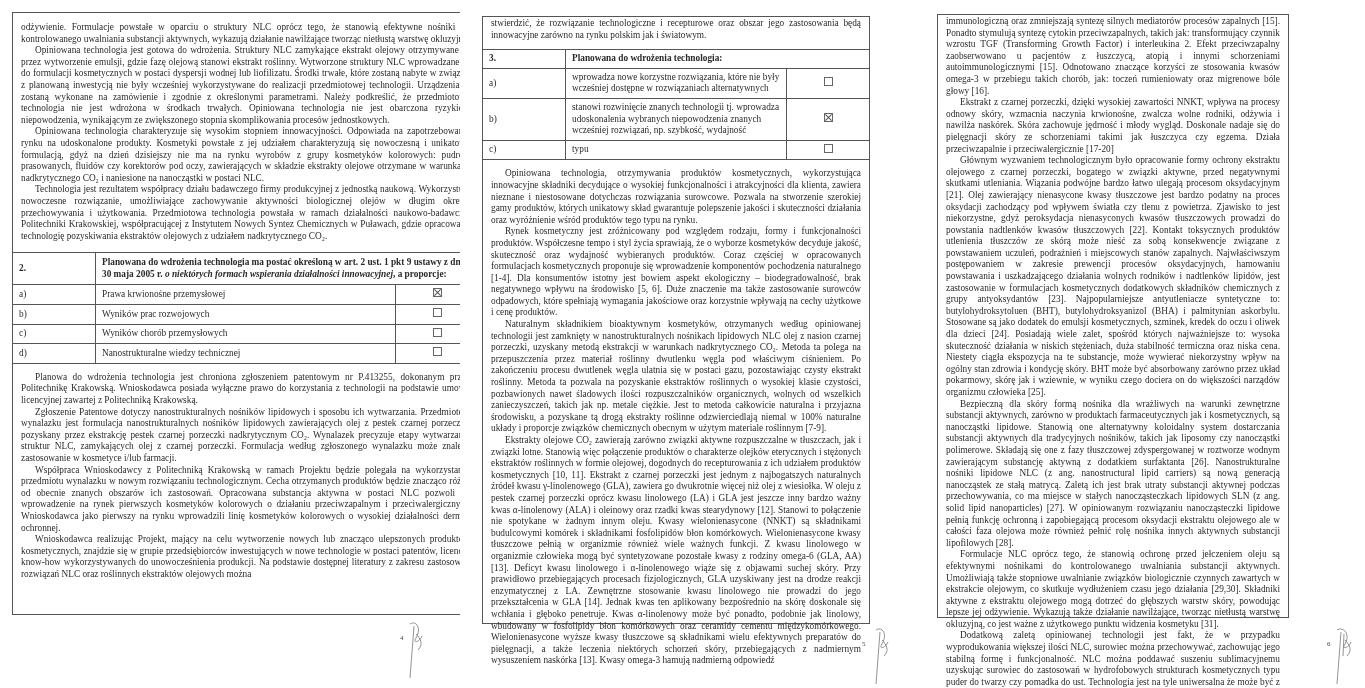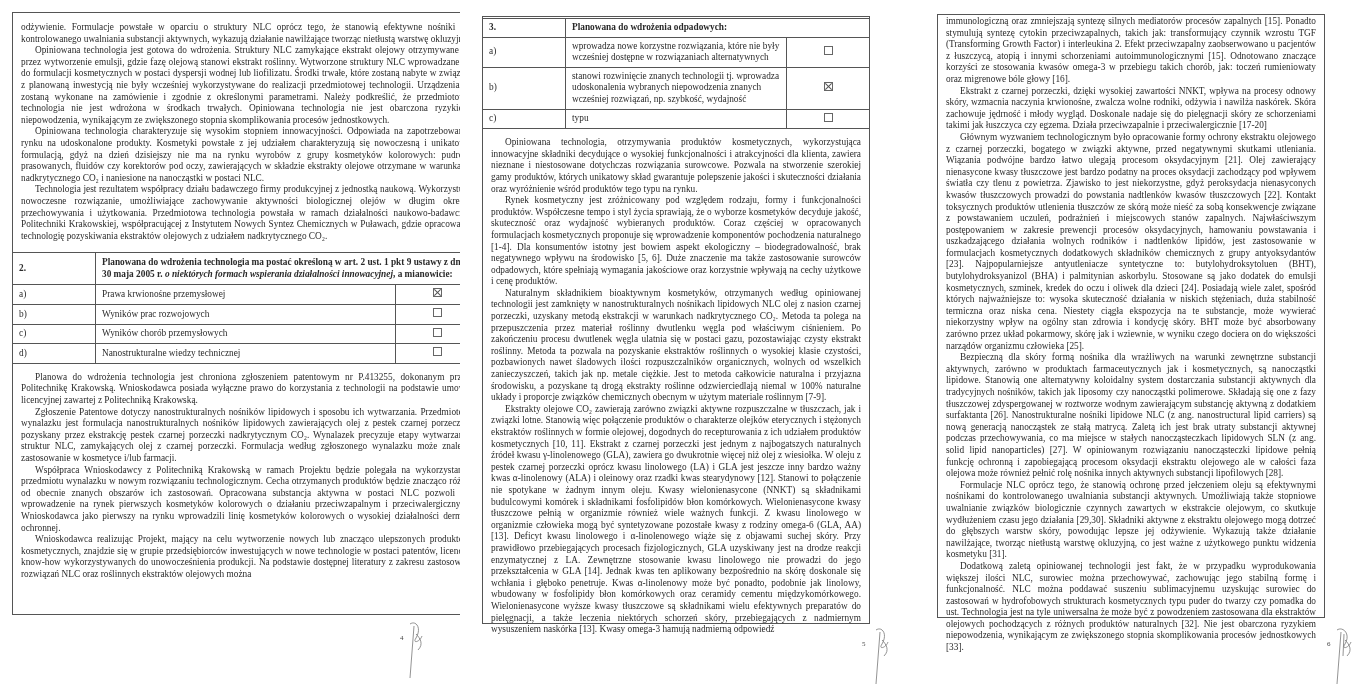--- a/index.html
+++ b/index.html
@@ -29,21 +29,21 @@
   <div class="box" style="left:12px;top:12px;width:467px;height:603px;padding-top:9px;">
     <p class="p noindent">odżywienie. Formulacje powstałe w oparciu o struktury NLC oprócz tego, że stanowią efektywne nośniki do kontrolowanego uwalniania substancji aktywnych, wykazują działanie nawilżające tworząc nietłustą warstwę okluzyjną.</p>
     <p class="p">Opiniowana technologia jest gotowa do wdrożenia. Struktury NLC zamykające ekstrakt olejowy otrzymywane są przez wytworzenie emulsji, gdzie fazę olejową stanowi ekstrakt roślinny. Wytworzone struktury NLC wprowadzane są do formulacji kosmetycznych w postaci dyspersji wodnej lub liofilizatu. Środki trwałe, które zostaną nabyte w związku z planowaną inwestycją nie były wcześniej wykorzystywane do realizacji przedmiotowej technologii. Urządzenia te zostaną wykonane na zamówienie i zgodnie z określonymi parametrami. Należy podkreślić, że przedmiotowa technologia nie jest wdrożona w środkach trwałych. Opiniowana technologia nie jest obarczona ryzykiem niepowodzenia, wynikającym ze zwiększonego stopnia skomplikowania procesów jednostkowych.</p>
     <p class="p">Opiniowana technologia charakteryzuje się wysokim stopniem innowacyjności. Odpowiada na zapotrzebowanie rynku na udoskonalone produkty. Kosmetyki powstałe z jej udziałem charakteryzują się nowoczesną i unikatową formulacją, gdyż na dzień dzisiejszy nie ma na rynku wyrobów z grupy kosmetyków kolorowych: pudrów prasowanych, fluidów czy korektorów pod oczy, zawierających w składzie ekstrakty olejowe otrzymane w warunkach nadkrytycznego CO₂ i naniesione na nanocząstki w postaci NLC.</p>
     <p class="p" style="margin-bottom:10px;">Technologia jest rezultatem współpracy działu badawczego firmy produkcyjnej z jednostką naukową. Wykorzystuje nowoczesne rozwiązanie, umożliwiające zachowywanie aktywności biologicznej olejów w długim okresie przechowywania i użytkowania. Przedmiotowa technologia powstała w ramach działalności naukowo-badawczej Politechniki Krakowskiej, współpracującej z Instytutem Nowych Syntez Chemicznych w Puławach, gdzie opracowano technologię pozyskiwania ekstraktów olejowych z udziałem nadkrytycznego CO₂.</p>
     <table class="tbl">
       <tbody>
           <tr>
         <td class="num head" style="width:22px;">2.</td>
         <td class="head" colspan="2" style="padding:4px 6px;">
-          <span>Planowana do wdrożenia technologia ma postać określoną w art. 2 ust. 1 pkt 9 ustawy z dn. 30 maja 2005 r. </span><i>o niektórych formach wspierania działalności innowacyjnej</i><span>, a mianowicie:</span>
+          <span>Planowana do wdrożenia technologia ma postać określoną w art. 2 ust. 1 pkt 9 ustawy z dn. 30 maja 2005 r. </span><i>o niektórych formach wspierania działalności innowacyjnej</i><span>, a proporcje:</span>
         </td>
       </tr>
       <tr>
         <td class="num" style="width:22px;">a)</td>
         <td>Prawa krwionośne przemysłowej</td>
         <td class="cb"><span class="chk on"></span></td>
       </tr>
       <tr>
         <td class="num">b)</td>
         <td>Wyników prac rozwojowych</td>
@@ -71,25 +71,26 @@
     <p class="p">Wnioskodawca realizując Projekt, mający na celu wytworzenie nowych lub znacząco ulepszonych produktów kosmetycznych, znajdzie się w grupie przedsiębiorców inwestujących w nowe technologie w postaci patentów, licencji, know-how wykorzystywanych do unowocześnienia produkcji. Na podstawie dostępnej literatury z zakresu zastosowań rozwiązań NLC oraz roślinnych ekstraktów olejowych można</p>
   </div>
   <span class="pagenum" style="left:400px;top:634px;">4</span>
   <svg class="sig" style="left:404px;top:620px;" width="24" height="62" viewBox="0 0 24 62">
     <path d="M6 4 C12 0 18 8 12 18 C8 24 16 22 18 16 M10 6 L6 58 M12 14 C16 18 20 24 14 30" stroke="#777" stroke-width="0.8" fill="none"></path>
   </svg>
 </div>
 
 <div class="page" style="left:460px;width:455px;">
   <div class="box" style="left:22px;top:16px;width:388px;height:608px;padding-top:1px;">
+    <p class="p noindent" style="margin-bottom:8px;">stwierdzić, że rozwiązanie technologiczne i recepturowe oraz obszar jego zastosowania będą innowacyjne zarówno na rynku polskim jak i światowym.</p>
     <table class="tbl">
       <tbody>
           <tr>
         <td class="num head" style="width:22px;">3.</td>
-        <td class="head" colspan="2">Planowana do wdrożenia odpadowych:</td>
+        <td class="head" colspan="2">Planowana do wdrożenia technologia:</td>
       </tr>
       <tr>
         <td class="num" style="width:22px;">a)</td>
         <td>wprowadza nowe korzystne rozwiązania, które nie były wcześniej dostępne w rozwiązaniach alternatywnych</td>
         <td class="cb"><span class="chk"></span></td>
       </tr>
       <tr>
         <td class="num">b)</td>
         <td>stanowi rozwinięcie znanych technologii tj. wprowadza udoskonalenia wybranych niepowodzenia znanych wcześniej rozwiązań, np. szybkość, wydajność</td>
         <td class="cb"><span class="chk on"></span></td>
@@ -110,21 +111,21 @@
     <p class="p">Naturalnym składnikiem bioaktywnym kosmetyków, otrzymanych według opiniowanej technologii jest zamknięty w nanostrukturalnych nośnikach lipidowych NLC olej z nasion czarnej porzeczki, uzyskany metodą ekstrakcji w warunkach nadkrytycznego CO₂. Metoda ta polega na przepuszczenia przez materiał roślinny dwutlenku węgla pod właściwym ciśnieniem. Po zakończeniu procesu dwutlenek węgla ulatnia się w postaci gazu, pozostawiając czysty ekstrakt roślinny. Metoda ta pozwala na pozyskanie ekstraktów roślinnych o wysokiej klasie czystości, pozbawionych nawet śladowych ilości rozpuszczalników organicznych, wolnych od wszelkich zanieczyszczeń, takich jak np. metale ciężkie. Jest to metoda całkowicie naturalna i przyjazna środowisku, a pozyskane tą drogą ekstrakty roślinne odzwierciedlają niemal w 100% naturalne układy i proporcje związków chemicznych obecnym w użytym materiale roślinnym [7-9].</p>
     <p class="p">Ekstrakty olejowe CO₂ zawierają zarówno związki aktywne rozpuszczalne w tłuszczach, jak i związki lotne. Stanowią więc połączenie produktów o charakterze olejków eterycznych i stężonych ekstraktów roślinnych w formie olejowej, dogodnych do recepturowania z ich udziałem produktów kosmetycznych [10, 11]. Ekstrakt z czarnej porzeczki jest jednym z najbogatszych naturalnych źródeł kwasu γ-linolenowego (GLA), zawiera go dwukrotnie więcej niż olej z wiesiołka. W oleju z pestek czarnej porzeczki oprócz kwasu linolowego (LA) i GLA jest jeszcze inny bardzo ważny kwas α-linolenowy (ALA) i oleinowy oraz rzadki kwas stearydynowy [12]. Stanowi to połączenie nie spotykane w żadnym innym oleju. Kwasy wielonienasycone (NNKT) są składnikami budulcowymi komórek i składnikami fosfolipidów błon komórkowych. Wielonienasycone kwasy tłuszczowe pełnią w organizmie również wiele ważnych funkcji. Z kwasu linolowego w organizmie człowieka mogą być syntetyzowane pozostałe kwasy z rodziny omega-6 (GLA, AA) [13]. Deficyt kwasu linolowego i α-linolenowego wiąże się z objawami suchej skóry. Przy prawidłowo przebiegających procesach fizjologicznych, GLA uzyskiwany jest na drodze reakcji enzymatycznej z LA. Zewnętrzne stosowanie kwasu linolowego nie prowadzi do jego przekształcenia w GLA [14]. Jednak kwas ten aplikowany bezpośrednio na skórę doskonale się wchłania i głęboko penetruje. Kwas α-linolenowy może być ponadto, podobnie jak linolowy, wbudowany w fosfolipidy błon komórkowych oraz ceramidy cementu międzykomórkowego. Wielonienasycone wyższe kwasy tłuszczowe są składnikami wielu efektywnych preparatów do pielęgnacji, a także leczenia niektórych schorzeń skóry, przebiegających z nadmiernym wysuszeniem naskórka [13]. Kwasy omega-3 hamują nadmierną odpowiedź</p>
   </div>
   <span class="pagenum" style="left:402px;top:640px;">5</span>
   <svg class="sig" style="left:408px;top:626px;" width="24" height="62" viewBox="0 0 24 62">
     <path d="M8 4 C14 0 20 8 14 18 C10 24 18 22 20 16 M12 6 L8 58 M14 14 C18 18 22 24 16 30" stroke="#777" stroke-width="0.8" fill="none"></path>
   </svg>
 </div>
 
 <div class="page" style="left:915px;width:450px;">
-  <div class="box" style="left:22px;top:14px;width:388px;height:604px;padding-top:1px;">
+  <div class="box" style="left:22px;top:14px;width:352px;height:604px;padding-top:1px;">
     <p class="p noindent">immunologiczną oraz zmniejszają syntezę silnych mediatorów procesów zapalnych [15]. Ponadto stymulują syntezę cytokin przeciwzapalnych, takich jak: transformujący czynnik wzrostu TGF (Transforming Growth Factor) i interleukina 2. Efekt przeciwzapalny zaobserwowano u pacjentów z łuszczycą, atopią i innymi schorzeniami autoimmunologicznymi [15]. Odnotowano znaczące korzyści ze stosowania kwasów omega-3 w przebiegu takich chorób, jak: toczeń rumieniowaty oraz migrenowe bóle głowy [16].</p>
     <p class="p">Ekstrakt z czarnej porzeczki, dzięki wysokiej zawartości NNKT, wpływa na procesy odnowy skóry, wzmacnia naczynia krwionośne, zwalcza wolne rodniki, odżywia i nawilża naskórek. Skóra zachowuje jędrność i młody wygląd. Doskonale nadaje się do pielęgnacji skóry ze schorzeniami takimi jak łuszczyca czy egzema. Działa przeciwzapalnie i przeciwalergicznie [17-20]</p>
     <p class="p">Głównym wyzwaniem technologicznym było opracowanie formy ochrony ekstraktu olejowego z czarnej porzeczki, bogatego w związki aktywne, przed negatywnymi skutkami utleniania. Wiązania podwójne bardzo łatwo ulegają procesom oksydacyjnym [21]. Olej zawierający nienasycone kwasy tłuszczowe jest bardzo podatny na proces oksydacji zachodzący pod wpływem światła czy tlenu z powietrza. Zjawisko to jest niekorzystne, gdyż peroksydacja nienasyconych kwasów tłuszczowych prowadzi do powstania nadtlenków kwasów tłuszczowych [22]. Kontakt toksycznych produktów utlenienia tłuszczów ze skórą może nieść za sobą konsekwencje związane z powstawaniem uczuleń, podrażnień i miejscowych stanów zapalnych. Najwłaściwszym postępowaniem w zakresie prewencji procesów oksydacyjnych, hamowaniu powstawania i uszkadzającego działania wolnych rodników i nadtlenków lipidów, jest zastosowanie w formulacjach kosmetycznych dodatkowych składników chemicznych z grupy antyoksydantów [23]. Najpopularniejsze antyutleniacze syntetyczne to: butylohydroksytoluen (BHT), butylohydroksyanizol (BHA) i palmitynian askorbylu. Stosowane są jako dodatek do emulsji kosmetycznych, szminek, kredek do oczu i oliwek dla dzieci [24]. Posiadają wiele zalet, spośród których najważniejsze to: wysoka skuteczność działania w niskich stężeniach, duża stabilność termiczna oraz niska cena. Niestety ciągła ekspozycja na te substancje, może wywierać niekorzystny wpływ na ogólny stan zdrowia i kondycję skóry. BHT może być absorbowany zarówno przez układ pokarmowy, skórę jak i wziewnie, w wyniku czego dociera on do większości narządów organizmu człowieka [25].</p>
     <p class="p">Bezpieczną dla skóry formą nośnika dla wrażliwych na warunki zewnętrzne substancji aktywnych, zarówno w produktach farmaceutycznych jak i kosmetycznych, są nanocząstki lipidowe. Stanowią one alternatywny koloidalny system dostarczania substancji aktywnych dla tradycyjnych nośników, takich jak liposomy czy nanocząstki polimerowe. Składają się one z fazy tłuszczowej zdyspergowanej w roztworze wodnym zawierającym substancję aktywną z dodatkiem surfaktanta [26]. Nanostrukturalne nośniki lipidowe NLC (z ang. nanostructural lipid carriers) są nową generacją nanocząstek ze stałą matrycą. Zaletą ich jest brak utraty substancji aktywnej podczas przechowywania, co ma miejsce w stałych nanocząsteczkach lipidowych SLN (z ang. solid lipid nanoparticles) [27]. W opiniowanym rozwiązaniu nanocząsteczki lipidowe pełnią funkcję ochronną i zapobiegającą procesom oksydacji ekstraktu olejowego ale w całości faza olejowa może również pełnić rolę nośnika innych aktywnych substancji lipofilowych [28].</p>
     <p class="p">Formulacje NLC oprócz tego, że stanowią ochronę przed jełczeniem oleju są efektywnymi nośnikami do kontrolowanego uwalniania substancji aktywnych. Umożliwiają także stopniowe uwalnianie związków biologicznie czynnych zawartych w ekstrakcie olejowym, co skutkuje wydłużeniem czasu jego działania [29,30]. Składniki aktywne z ekstraktu olejowego mogą dotrzeć do głębszych warstw skóry, powodując lepsze jej odżywienie. Wykazują także działanie nawilżające, tworząc nietłustą warstwę okluzyjną, co jest ważne z użytkowego punktu widzenia kosmetyku [31].</p>
     <p class="p">Dodatkową zaletą opiniowanej technologii jest fakt, że w przypadku wyprodukowania większej ilości NLC, surowiec można przechowywać, zachowując jego stabilną formę i funkcjonalność. NLC można poddawać suszeniu sublimacyjnemu uzyskując surowiec do zastosowań w hydrofobowych strukturach kosmetycznych typu puder do twarzy czy pomadka do ust. Technologia jest na tyle uniwersalna że może być z powodzeniem zastosowana dla ekstraktów olejowych pochodzących z różnych produktów naturalnych [32]. Nie jest obarczona ryzykiem niepowodzenia, wynikającym ze zwiększonego stopnia skomplikowania procesów jednostkowych [33].</p>
   </div>
   <span class="pagenum" style="left:412px;top:640px;">6</span>
   <svg class="sig" style="left:416px;top:626px;" width="24" height="62" viewBox="0 0 24 62">
     <path d="M6 4 C12 0 20 8 14 18 C10 24 18 22 20 16 M10 6 L6 58 M13 8 L12 30 M14 14 C18 18 22 24 16 30" stroke="#777" stroke-width="0.8" fill="none"></path>

